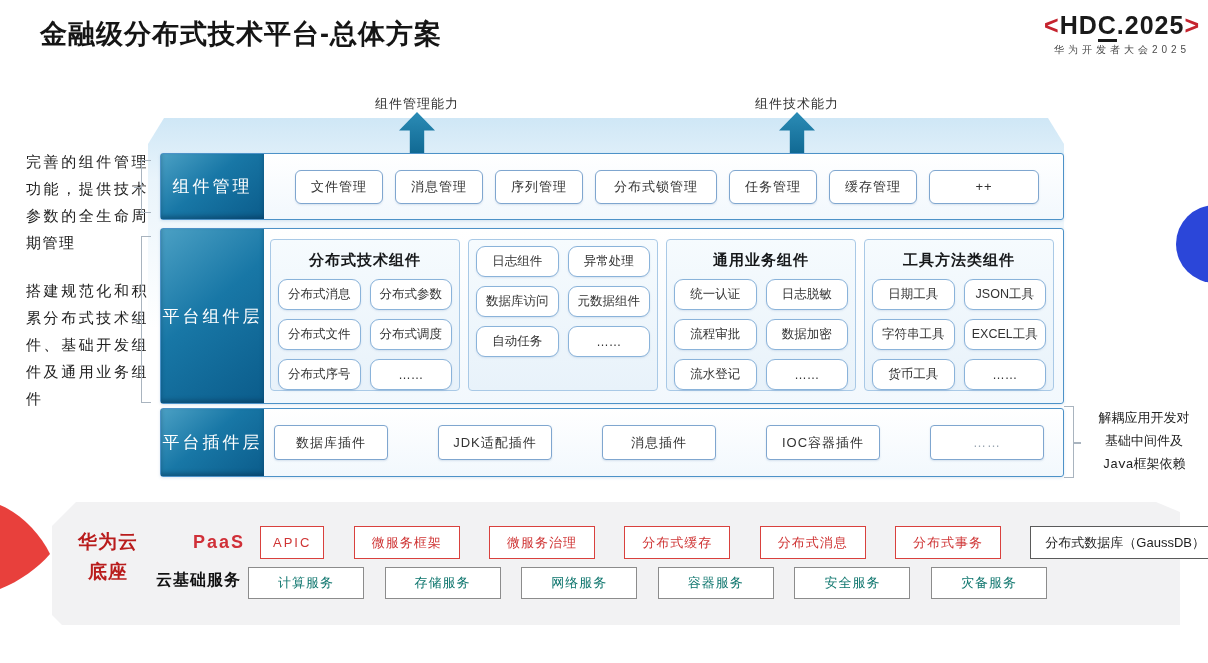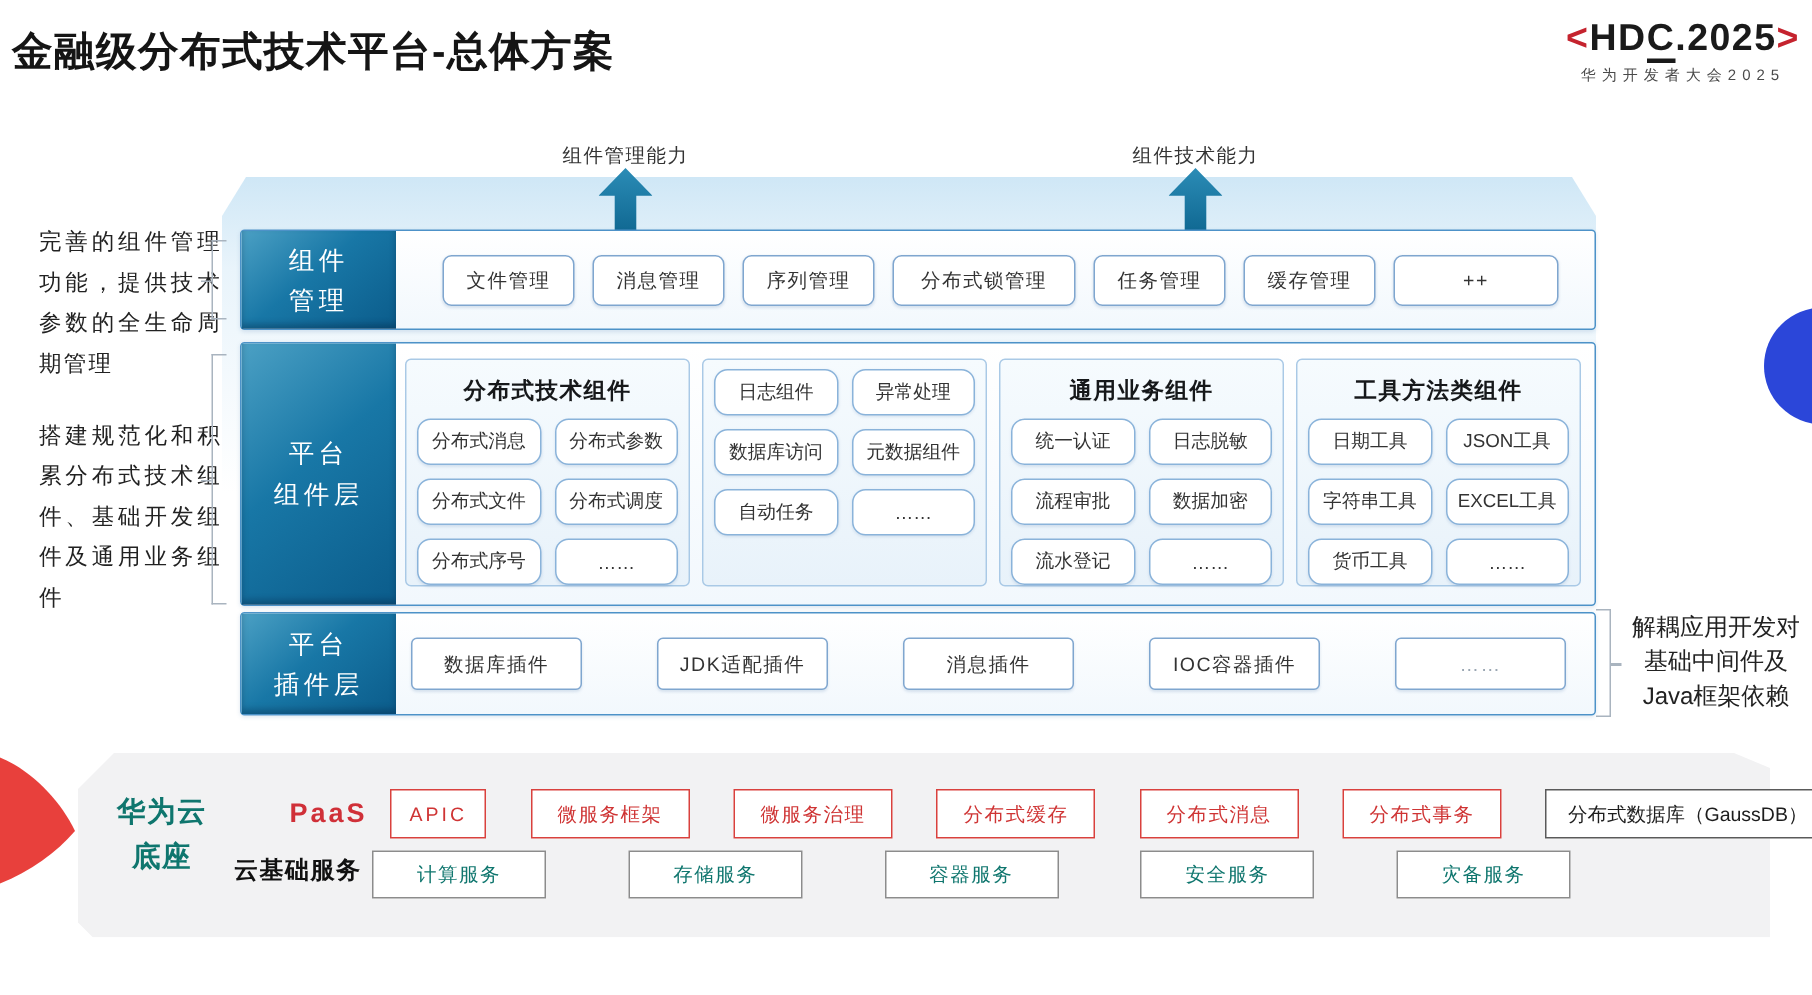--- a/index.html
+++ b/index.html
@@ -1,54 +1,54 @@
 <!DOCTYPE html>
 <html><head>
 <meta charset="utf-8">
 <style>
   html,body{margin:0;padding:0;background:#fff;}
   body{width:1208px;height:663px;position:relative;overflow:hidden;
        font-family:"Liberation Sans",sans-serif;color:#222;}
   .abs{position:absolute;}
 
   
-  .title{left:8px;top:16px;font-size:27px;font-weight:bold;color:#151515;letter-spacing:1px;}
+  .title{left:40px;top:16px;font-size:27px;font-weight:bold;color:#151515;letter-spacing:1px;}
   .logo{right:8px;top:10px;text-align:center;margin-left:44px;}
   .logo-main{font-size:25px;font-weight:bold;color:#1a1a1a;letter-spacing:1px;line-height:30px;}
   .logo-bracket{color:#c5232e;}
   .logo-c{border-bottom:3px solid #1a1a1a;padding-bottom:0px;}
   .logo-sub{font-size:10px;color:#4a4a4a;letter-spacing:4px;margin-top:3px;}
 
   
   .arrow-label{font-size:13px;color:#333;width:120px;text-align:center;letter-spacing:1px;}
   .up-arrow{width:36px;height:44px;background:linear-gradient(180deg,#2b8cb6 0%,#0f6791 100%);
     clip-path:polygon(50% 0,100% 42%,70% 42%,70% 100%,30% 100%,30% 42%,0 42%);}
 
   
   .backdrop{left:148px;top:118px;width:916px;height:384px;
     background:linear-gradient(180deg,#cfe7f6 0%,#e9f4fb 16%,rgba(255,255,255,0) 55%);
     clip-path:polygon(16px 0,calc(100% - 16px) 0,100% 26px,100% 100%,0 100%,0 26px);}
 
   
   .note-left{left:26px;width:122px;font-size:15px;line-height:27px;color:#222;
     letter-spacing:1.5px;text-align:justify;text-justify:inter-character;}
-  .note-right{left:1083px;width:122px;font-size:16px;line-height:23px;color:#222;text-align:center;}
+  .note-right{left:1083px;width:122px;font-size:13px;line-height:23px;color:#222;text-align:center;font-family:Liberation Mono, monospace;}
 
   
   .bracket{border:1.5px solid #a9b4bf;background:transparent;}
   .bracket-l{border-right:none;width:9px;}
   .bracket-l::before{content:"";position:absolute;left:-8px;top:50%;width:7px;height:1.5px;background:#a9b4bf;}
   .bracket-r{border-left:none;width:9px;}
   .bracket-r::after{content:"";position:absolute;right:-8px;top:50%;width:7px;height:1.5px;background:#a9b4bf;}
 
   
   .row-box{left:160px;width:902px;border:1.5px solid #4d92c8;border-radius:3px;
     background:linear-gradient(180deg,#ffffff 0%,#f2f8fd 100%);
     box-shadow:0 1px 3px rgba(70,120,170,.18);display:flex;}
-  .row-label{width:103px;flex:0 0 103px;color:#fff;display:flex;flex-direction:column;
+  .row-label{width:103px;flex:0 0 103px;color:#fff;display:flex;flex-direction:row;
     justify-content:center;align-items:center;font-size:17px;letter-spacing:3px;line-height:27px;
     background:linear-gradient(140deg,#4ba0c4 0%,#1877a6 45%,#0b5c8b 100%);
     box-shadow:inset 0 -3px 4px rgba(0,20,45,.3);}
   .row-items{flex:1;display:flex;align-items:center;justify-content:space-between;
     padding:0 24px 0 31px;}
   .pill{height:32px;display:inline-flex;align-items:center;justify-content:center;
     background:#fff;border:1px solid #7fa6cf;border-radius:6px;color:#333;
     font-size:13px;padding:0 15px;letter-spacing:1px;box-shadow:0 1px 2px rgba(90,130,175,.2);}
   .pill.wide{padding:0 18px;}
   .pill.plus{min-width:78px;}
@@ -64,21 +64,21 @@
     padding:5px 0 9px;letter-spacing:1px;}
   .col-grid{display:grid;grid-template-columns:1fr 1fr;gap:9px;}
   .cell{height:29px;display:flex;align-items:center;justify-content:center;background:#fff;
     border:1px solid #8ab3da;border-radius:9px;font-size:12.5px;color:#333;
     box-shadow:0 1px 2px rgba(90,130,175,.18);}
 
   
   .foundation{left:52px;top:502px;width:1128px;height:123px;background:#f2f2f3;
     clip-path:polygon(24px 0,1104px 0,100% 10px,100% 100%,10px 100%,0 113px,0 24px);}
   .hw-label{left:75px;top:527px;width:66px;text-align:center;font-size:19px;font-weight:bold;
-    color:#0f766e;line-height:30px;letter-spacing:1px;}
+    color:#b91c1c;line-height:30px;letter-spacing:1px;}
   .paas-label{left:193px;top:532px;font-size:18px;font-weight:bold;color:#d03038;letter-spacing:2px;}
   .cloud-label{left:156px;top:570px;font-size:16px;font-weight:600;color:#111;letter-spacing:1px;}
   .paas-row{left:260px;top:527px;width:960px;height:31px;display:flex;justify-content:space-between;align-items:center;}
   .red-box{height:31px;display:inline-flex;align-items:center;justify-content:center;background:#fff;
     border:1.5px solid #d9413d;color:#cf3434;font-size:13px;padding:0 17px;letter-spacing:1px;}
   .red-box.small{padding:0 12px;letter-spacing:2px;}
   .dark-box{height:31px;display:inline-flex;align-items:center;justify-content:center;background:#fff;
     border:1.2px solid #5a5a5a;color:#1d1d1d;font-size:13px;padding:0 14px;}
   .cloud-row{left:248px;top:568px;width:799px;height:30px;display:flex;justify-content:space-between;align-items:center;}
   .gray-box{height:30px;width:114px;display:inline-flex;align-items:center;justify-content:center;
@@ -221,18 +221,19 @@
   <span class="red-box">分布式消息</span>
   <span class="red-box">分布式事务</span>
   <span class="dark-box">分布式数据库（GaussDB）</span>
 </div>
 
 <div class="abs cloud-label">云基础服务</div>
 
 <div class="abs cloud-row">
   <span class="gray-box">计算服务</span>
   <span class="gray-box">存储服务</span>
+  <span class="gray-box">网络服务</span>
   <span class="gray-box">容器服务</span>
   <span class="gray-box">安全服务</span>
   <span class="gray-box">灾备服务</span>
 </div>
 
 <div class="abs blue-circle"></div>
 
 </body></html>

